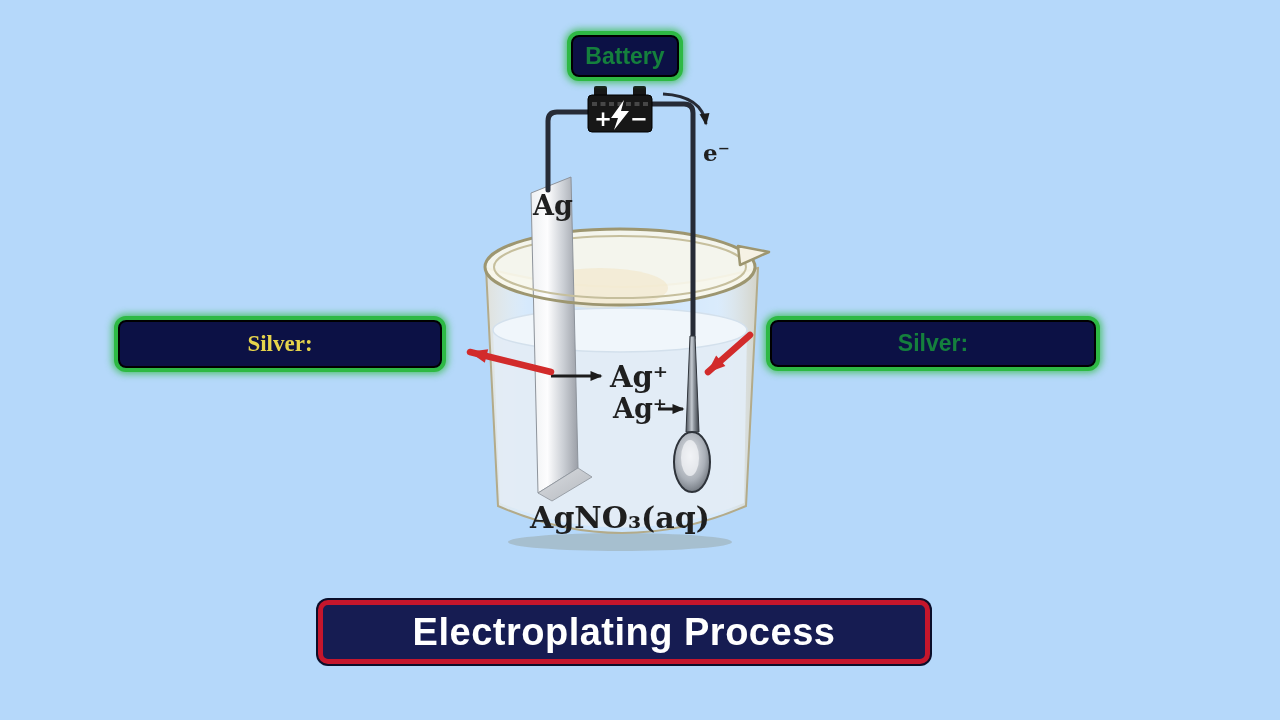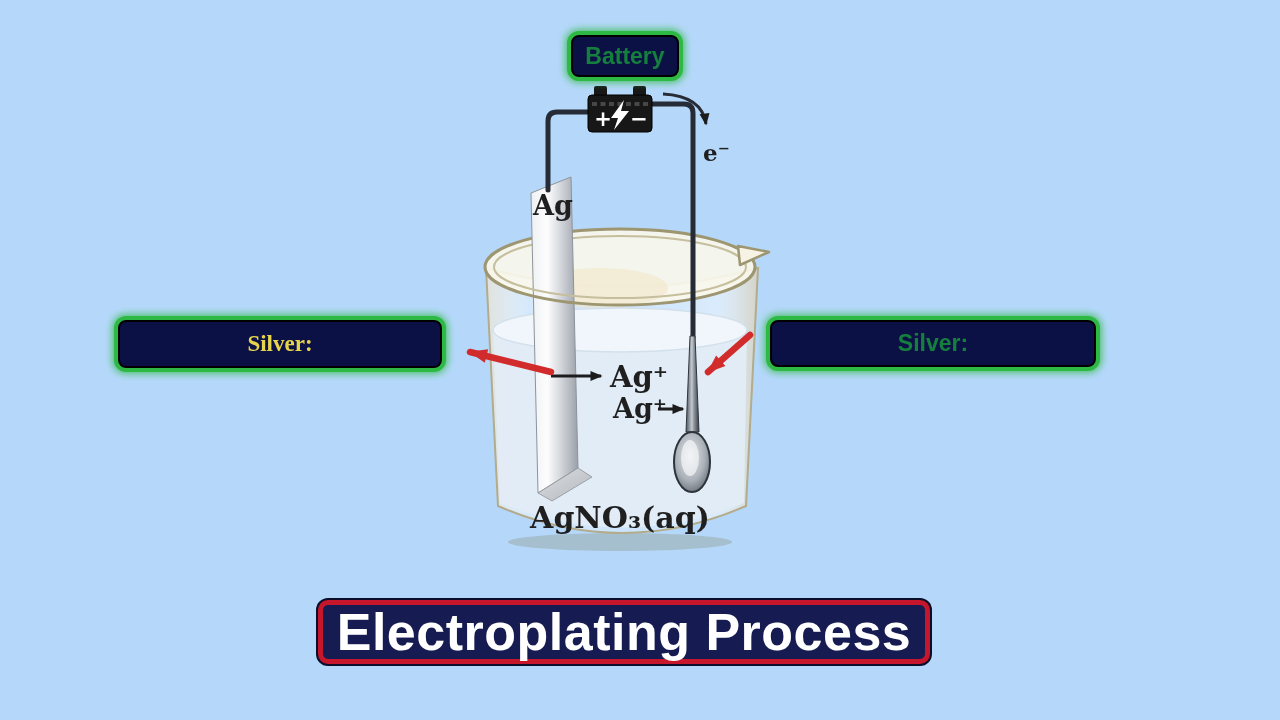--- a/index.html
+++ b/index.html
@@ -17,21 +17,21 @@
   .silver-box{left:114px;top:316px;width:324px;height:48px;font-family:Liberation Serif, serif;}
   .spoon-box{left:766px;top:316px;width:326px;height:47px;}
   .yellow{color:#e6d44c;}
   .white{color:#15803d;}
 
   .title-box{
     position:absolute;left:318px;top:600px;width:602px;height:54px;
     background:#161c52;border:5px solid #c5162c;border-radius:10px;
     box-shadow:0 0 0 2px #0a0e2a;
     display:flex;align-items:center;justify-content:center;
-    color:#fff;font-weight:bold;font-size:52px;letter-spacing:.5px;white-space:nowrap;
+    color:#fff;font-weight:bold;font-size:38px;letter-spacing:.5px;white-space:nowrap;
   }
 
   .chem{font-family:"DejaVu Serif","Liberation Serif",serif;font-weight:bold;fill:#1f1f1f;}
   .batsym{font-family:"DejaVu Sans","Liberation Sans",sans-serif;font-weight:bold;fill:#ffffff;}
 </style>
 </head>
 <body>
 
 <div class="stage">
 

